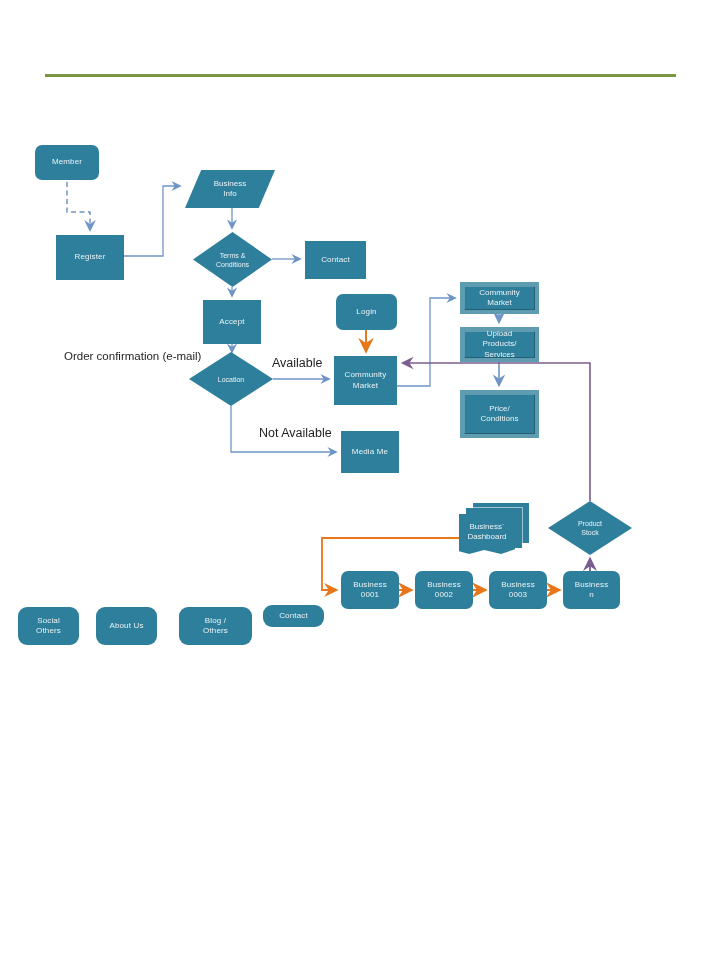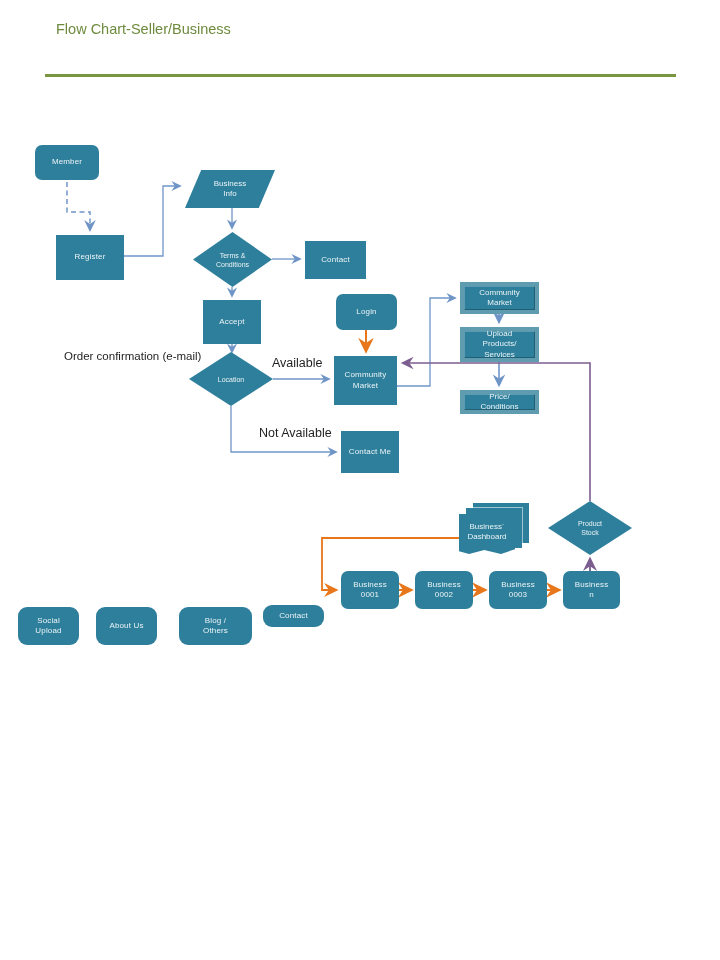--- a/index.html
+++ b/index.html
@@ -90,21 +90,20 @@
   
   svg.wires{position:absolute;left:0;top:0;width:720px;height:960px;
             pointer-events:none;}
 </style>
 </head>
 <body>
 
 <div id="page">
 
   <div class="header">
-    <div class="subtitle">Flow Chart-Seller/Business</div>
   </div>
   <div class="rule"></div>
 
   <svg class="wires" viewBox="0 0 720 960">
     <defs>
       <marker id="arrB" markerWidth="9" markerHeight="9" refX="6.6" refY="4.5" orient="auto">
         <path d="M0,0.6 L8,4.5 L0,8.4 L2.6,4.5 Z" fill="#6f95c7"></path>
       </marker>
       <marker id="arrO" markerWidth="9" markerHeight="9" refX="6.6" refY="4.5" orient="auto">
         <path d="M0,0.6 L8,4.5 L0,8.4 L2.6,4.5 Z" fill="#e8761a"></path>
@@ -187,39 +186,39 @@
   <div class="node round" style="left:336px;top:294px;width:61px;height:36px;">
     <span class="lbl">Login</span>
   </div>
 
   <div class="node rect" style="left:334px;top:356px;width:63px;height:49px;">
     <span class="lbl">Community
 Market</span>
   </div>
 
   <div class="node rect" style="left:341px;top:431px;width:58px;height:42px;">
-    <span class="lbl">Contact Me</span>
+    <span class="lbl">Media Me</span>
   </div>
 
   <div class="bevel" style="left:460px;top:282px;width:79px;height:32px;">
     <div class="inner">
       <span class="lbl" style="white-space:pre-line;">Community
 Market</span>
     </div>
   </div>
 
   <div class="bevel" style="left:460px;top:327px;width:79px;height:35px;">
     <div class="inner">
       <span class="lbl" style="white-space:pre-line;">Upload
 Products/
 Services</span>
     </div>
   </div>
 
-  <div class="bevel" style="left:460px;top:390px;width:79px;height:24px;">
+  <div class="bevel" style="left:460px;top:390px;width:79px;height:48px;">
     <div class="inner">
       <span class="lbl" style="white-space:pre-line;">Price/
 Conditions</span>
     </div>
   </div>
 
   <div class="docstack" style="left:459px;top:503px;width:70px;height:50px;">
     <div class="sheet" style="left:14px;top:0;width:56px;height:40px;"></div>
     <div class="sheet" style="left:7px;top:5px;width:56px;height:40px;"></div>
     <div class="sheet front" style="left:0;top:11px;width:56px;height:40px;
@@ -246,21 +245,21 @@
     <span class="lbl">Business
 0003</span>
   </div>
   <div class="node round" style="left:563px;top:571px;width:57px;height:38px;">
     <span class="lbl">Business
 n</span>
   </div>
 
   <div class="node round-lg" style="left:18px;top:607px;width:61px;height:38px;">
     <span class="lbl">Social
-Upload</span>
+Others</span>
   </div>
   <div class="node round-lg" style="left:96px;top:607px;width:61px;height:38px;">
     <span class="lbl">About Us</span>
   </div>
   <div class="node round-lg" style="left:179px;top:607px;width:73px;height:38px;">
     <span class="lbl">Blog /
 Others</span>
   </div>
   <div class="node round-lg" style="left:263px;top:605px;width:61px;height:22px;">
     <span class="lbl">Contact</span>

